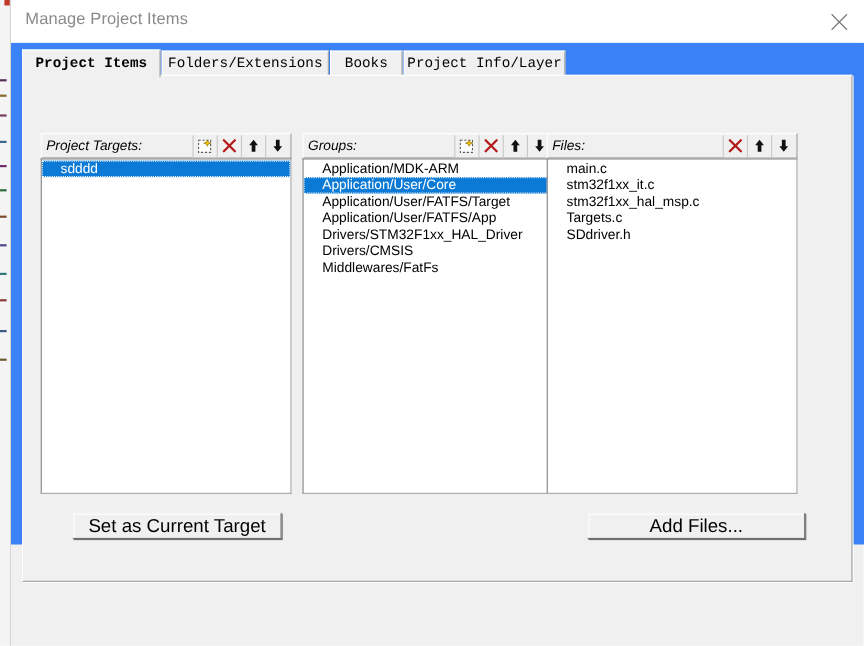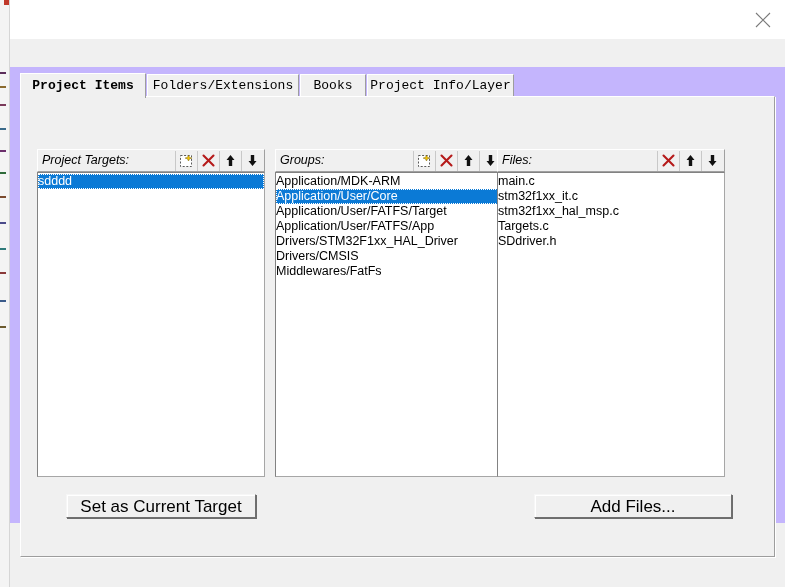--- a/index.html
+++ b/index.html
@@ -69,22 +69,21 @@
     cursor: default;
   }
   #close-btn svg { position:absolute; left:15px; top:12px; }
 
   
   #dlg-body {
     position: absolute;
     left: 0; top: 39px;
     width: 776px;
     height: 456px;
-    background: #c4b5fd;
-    margin-top: 28px;
+    background: #3b82f6;
   }
 
   
   #tabstrip {
     position: absolute;
     left: 10px; top: 7px;
     height: 23px;
     width: 756px;
   }
   .tab {
@@ -183,21 +182,21 @@
     border: 1px solid #a6a6a6;
     border-top-color: #828282;
     border-left-color: #828282;
     overflow: hidden;
     padding: 1px 0 0 0;
   }
   .list-item {
     height: 15px;
     line-height: 15px;
     font-size: 12.5px;
-    padding-left: 0;
+    padding-left: 17px;
     color: #000000;
     white-space: nowrap;
     font-family: "Liberation Sans", sans-serif;
     cursor: default;
   }
   .list-item.selected {
     background: #0b7ad6;
     color: #ffffff;
     outline: 1px dotted #ffffff;
     outline-offset: -1px;
@@ -241,20 +240,21 @@
   <div class="strip" style="top:222px;background:#4a4a8a;"></div>
   <div class="strip" style="top:248px;background:#2f7a7a;"></div>
   <div class="strip" style="top:272px;background:#8a3a3a;"></div>
   <div class="strip" style="top:300px;background:#3a5a8a;"></div>
   <div class="strip" style="top:326px;background:#6b5a2f;"></div>
 </div>
 
 <div id="dialog">
 
   <div id="titlebar">
+    <div id="title-text">Manage Project Items</div>
     <div id="close-btn">
       <svg width="16" height="16" viewBox="0 0 16 16">
         <path d="M1 1 L15 15 M15 1 L1 15" stroke="#7a7a7a" stroke-width="1.1" fill="none"></path>
       </svg>
     </div>
   </div>
 
   <div id="dlg-body">
 
     <div id="tabstrip">

